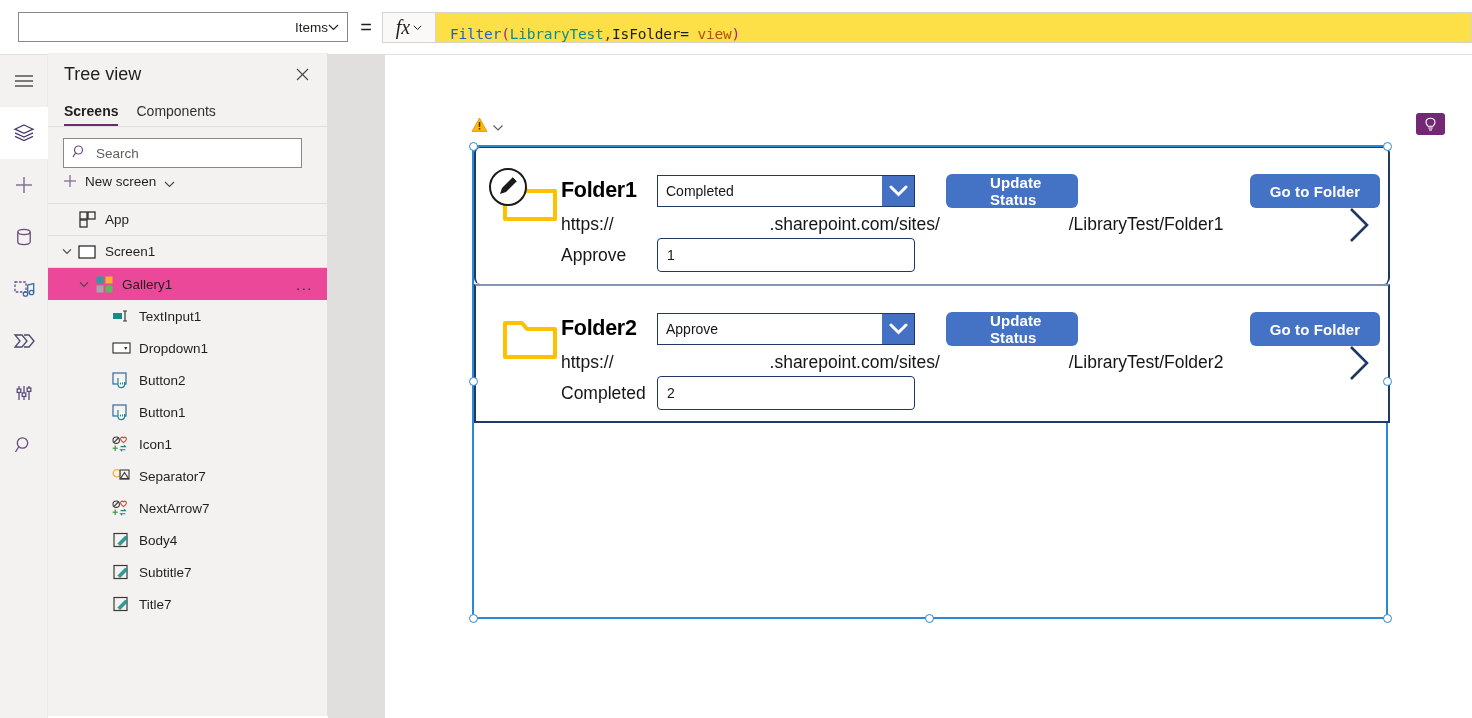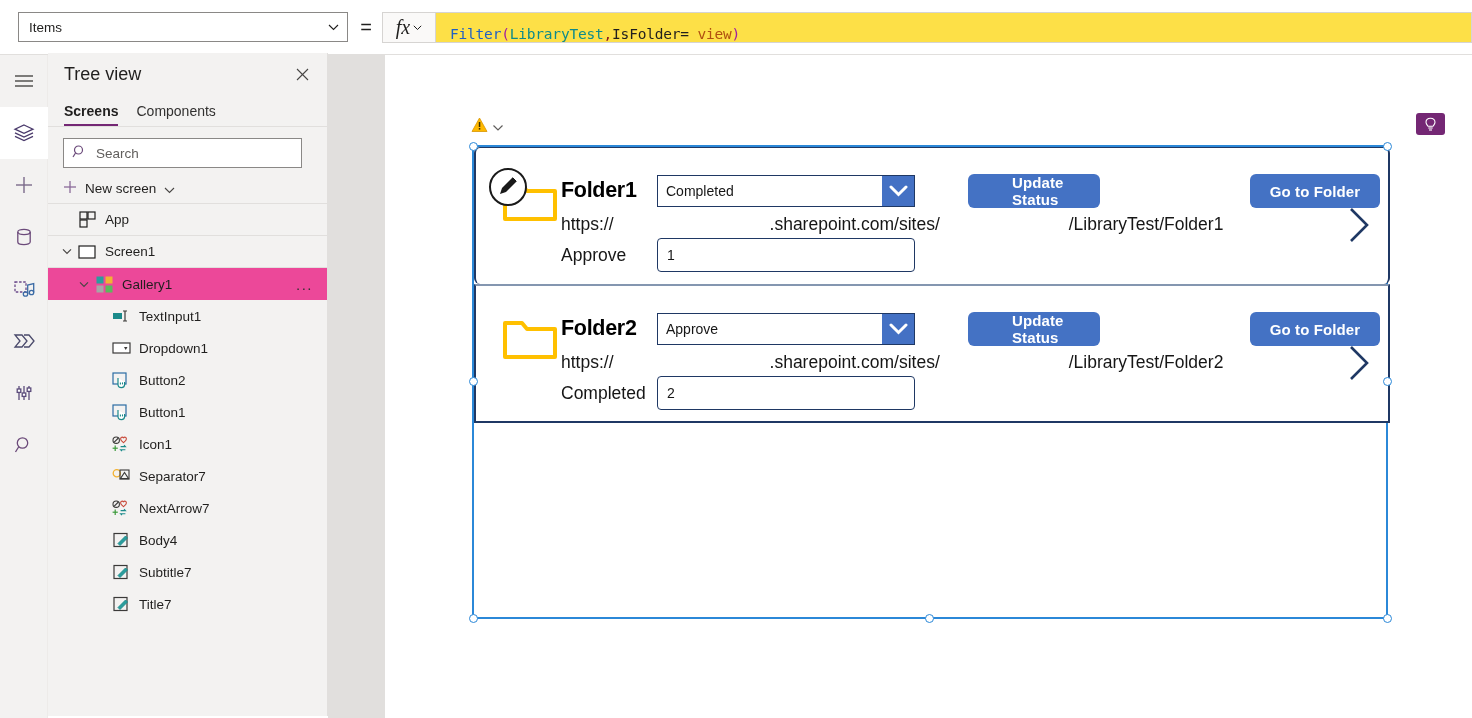--- a/index.html
+++ b/index.html
@@ -24,21 +24,21 @@
   #prop-select {
     margin-left: 18px;
     width: 330px; height: 30px;
     border: 1px solid #8a8886;
     background: #ffffff;
     display: flex; align-items: center;
     padding: 0 8px 0 10px;
     font-size: 13.5px; color: #201f1e;
     cursor: pointer;
   }
-  #prop-select .lbl { flex: 1; }
+  #prop-select .lbl { flex: 1; text-align: right; }
   #prop-select .chev { color: #201f1e; font-size: 11px; line-height: 1; }
   #equals {
     width: 32px; text-align: center;
     font-size: 20px; color: #201f1e; font-weight: 400;
     margin-left: 2px;
   }
   #fx-btn {
     width: 54px; height: 31px;
     border: 1px solid #d6d4d2;
     background: #faf9f8;
@@ -119,21 +119,21 @@
     display: flex; align-items: center; padding: 0 8px; gap: 7px;
     cursor: text;
   }
   #tv-search input {
     border: none; outline: none; flex: 1;
     font-family: "Liberation Sans", sans-serif;
     font-size: 13.5px; color: #201f1e; background: transparent;
   }
   #tv-search input::placeholder { color: #605e5c; }
   #new-screen {
-    height: 30px; display: flex; align-items: center;
+    height: 30px; display: flex; align-items: flex-start;
     padding: 0 15px; gap: 8px; cursor: pointer;
     border-bottom: 1px solid #e1dfdd;
     margin-bottom: 0;
   }
   #new-screen .ns-lbl { font-size: 13.5px; color: #201f1e; }
   .tree-row {
     height: 32px; display: flex; align-items: center;
     cursor: pointer; position: relative;
     font-size: 13.5px; color: #201f1e;
   }
@@ -237,21 +237,21 @@
     display: flex; align-items: center; justify-content: center;
   }
   .g-btn {
     position: absolute;
     background: #4472c4; color: #ffffff;
     border-radius: 6px;
     font-size: 15px; font-weight: bold;
     display: flex; align-items: center; justify-content: center;
     cursor: pointer; letter-spacing: 0.1px;
   }
-  .g-btn.update { left: 492px; top: 26px; width: 132px; height: 34px; padding-left: 44px; }
+  .g-btn.update { left: 470px; top: 26px; width: 132px; height: 34px; padding-left: 44px; }
   .g-btn.goto   { left: 774px; top: 26px; width: 130px; height: 34px; }
 
   .g-sub {
     position: absolute; top: 63px; left: 85px;
     width: 810px; height: 26px;
     font-size: 17.5px; color: #161616;
     display: flex; align-items: center;
   }
   .g-sub .s-a { }
   .g-sub .s-gap { display: inline-block; width: 156px; }

